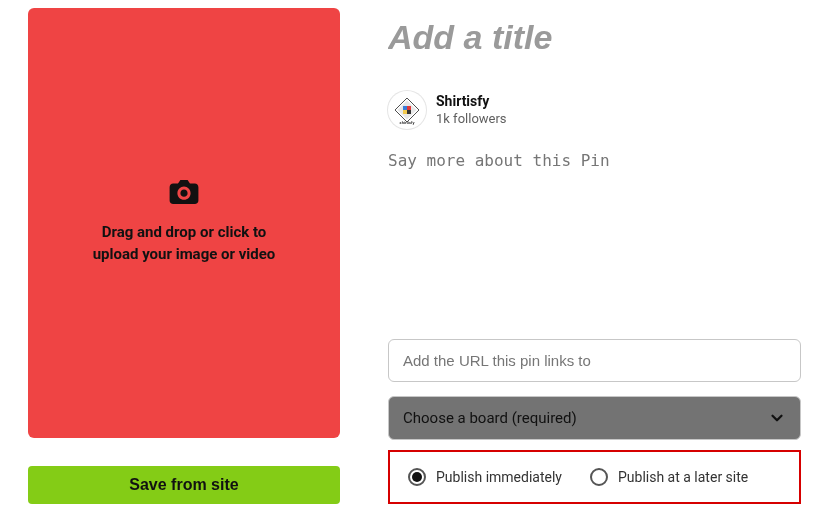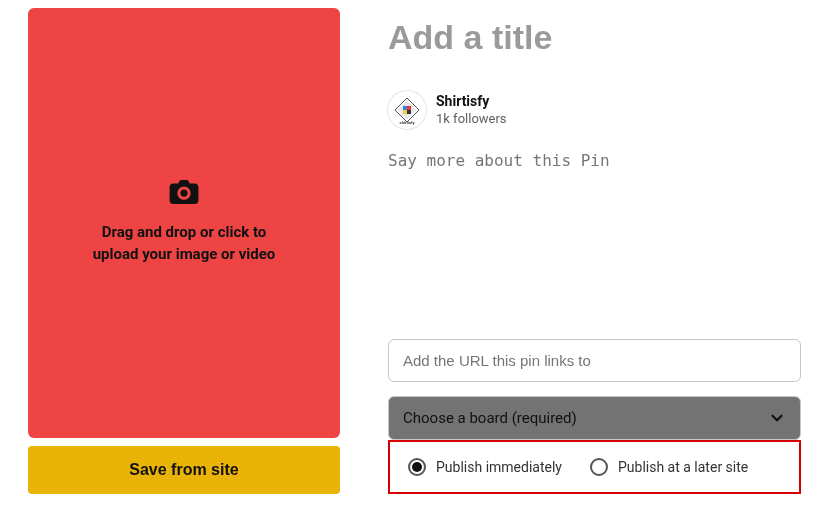--- a/index.html
+++ b/index.html
@@ -37,44 +37,45 @@
     color: #111;
   }
   .upload-text {
     text-align: center;
     font-size: 15px;
     font-weight: 700;
     color: #111;
     line-height: 1.45;
   }
   .save-site-btn {
-    margin-top: 8px;
-    background: #eab308;
+    margin-top: 28px;
+    background: #84cc16;
     border: none;
     border-radius: 4px;
-    height: 48px;
+    height: 38px;
     font-size: 16px;
     font-weight: 700;
     color: #111;
     cursor: pointer;
   }
   .right-col {
     flex: 1;
     padding: 12px 20px 8px 20px;
     display: flex;
     flex-direction: column;
   }
   .title-input {
     border: none;
     font-size: 34px;
     font-weight: 700;
     color: #737373;
     outline: none;
     width: 100%;
     padding: 6px 0 10px 0;
+    font-style: italic;
   }
   .title-input::placeholder { color: #9a9a9a; }
   .author-row {
     display: flex;
     align-items: center;
     gap: 10px;
     margin-top: 24px;
   }
   .avatar {
     width: 38px;
@@ -125,20 +126,21 @@
     align-items: center;
     justify-content: space-between;
     background:#737373;
   }
   .chevron {
     width: 18px;
     height: 18px;
   }
   .publish-highlight {
     border: 2px solid #d60000;
+    margin-top: 10px;
     padding: 16px 18px;
     display: flex;
     align-items: center;
     gap: 28px;
   }
   .radio-group {
     display: flex;
     align-items: center;
     gap: 10px;
     cursor: pointer;

